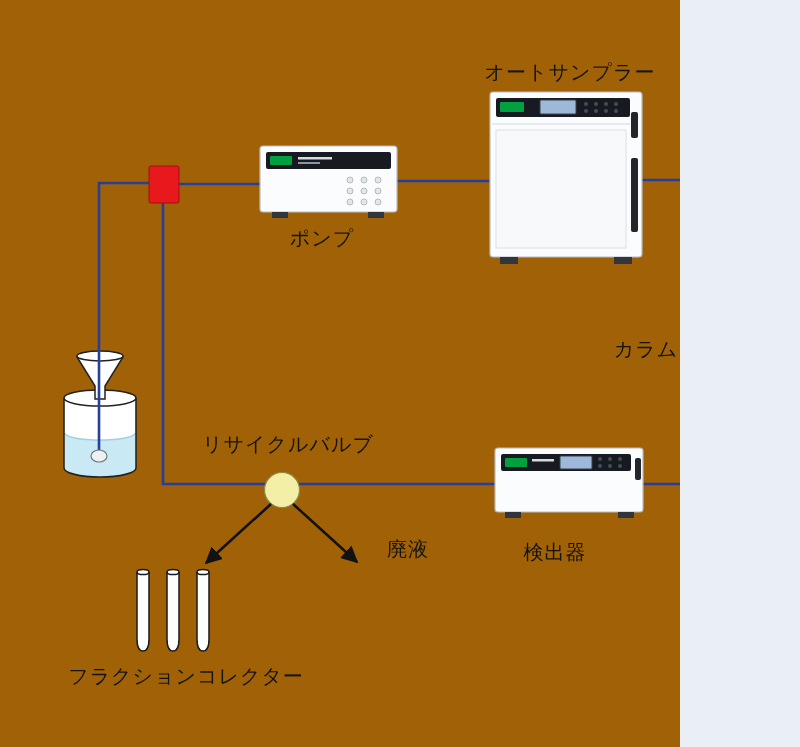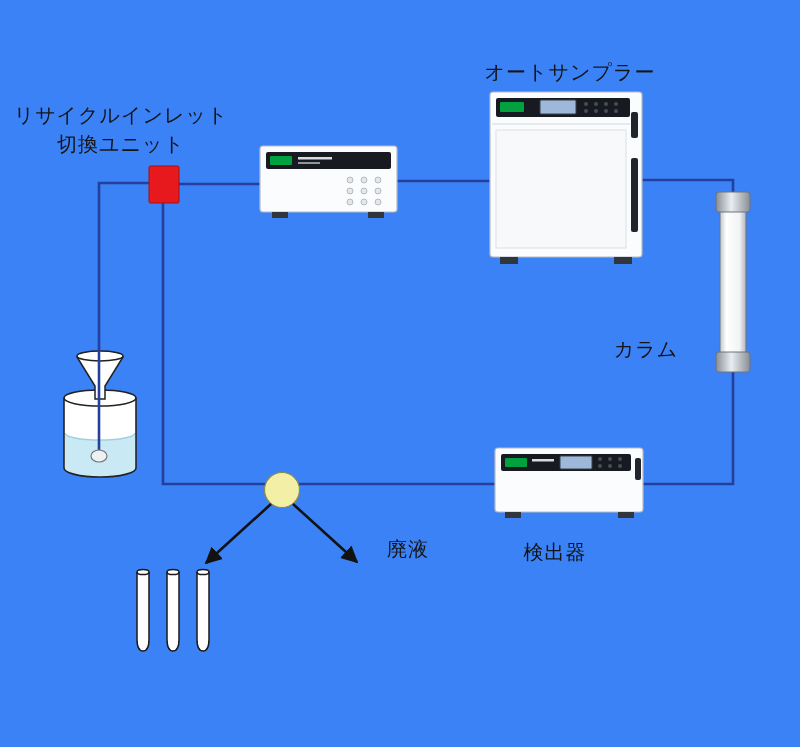--- a/index.html
+++ b/index.html
@@ -2,21 +2,21 @@
 <html><head>
 <meta charset="utf-8">
 <style>
   * { margin:0; padding:0; box-sizing:border-box; }
   html,body { width:800px; height:747px; }
   body {
     background:#eaeff6;
     font-family:"Liberation Sans","DejaVu Sans",sans-serif;
     overflow:hidden;
   }
-  .stage { position:relative; width:800px; height:747px; background:#3b82f6; overflow:hidden; }
+  .stage { position:relative; width:680px; height:747px; background:#a16207; overflow:hidden; }
   .stage svg { position:absolute; left:0; top:0; }
   .label {
     position:absolute;
     font-size:20px;
     letter-spacing:1px;
     color:#141414;
     font-weight:500;
     text-align:center;
     white-space:nowrap;
     line-height:29px;
@@ -153,27 +153,26 @@
       <ellipse cx="143" cy="572" rx="6" ry="2.6"></ellipse>
       <path d="M167,572 L167,639 Q167,651 173,651 Q179,651 179,639 L179,572"></path>
       <ellipse cx="173" cy="572" rx="6" ry="2.6"></ellipse>
       <path d="M197,572 L197,639 Q197,651 203,651 Q209,651 209,639 L209,572"></path>
       <ellipse cx="203" cy="572" rx="6" ry="2.6"></ellipse>
     </g>
   </svg>
 
   <div class="label" style="left:475px; top:58px; width:190px;">オートサンプラー</div>
 
-  <div class="label" style="left:8px; top:101px; width:226px;">
-    <span class="line">リサイクルインレット</span>
-    <span class="line">切換ユニット</span>
-  </div>
 
+  <div class="label" style="left:272px; top:224px; width:100px;">ポンプ</div>
 
   <div class="label" style="left:608px; top:335px; width:76px;">カラム</div>
 
+  <div class="label" style="left:202px; top:430px; width:172px;">リサイクルバルブ</div>
 
   <div class="label" style="left:382px; top:535px; width:52px;">廃液</div>
 
   <div class="label" style="left:520px; top:538px; width:70px;">検出器</div>
 
+  <div class="label" style="left:60px; top:662px; width:252px;">フラクションコレクター</div>
 
 </div>
 
 </body></html>

